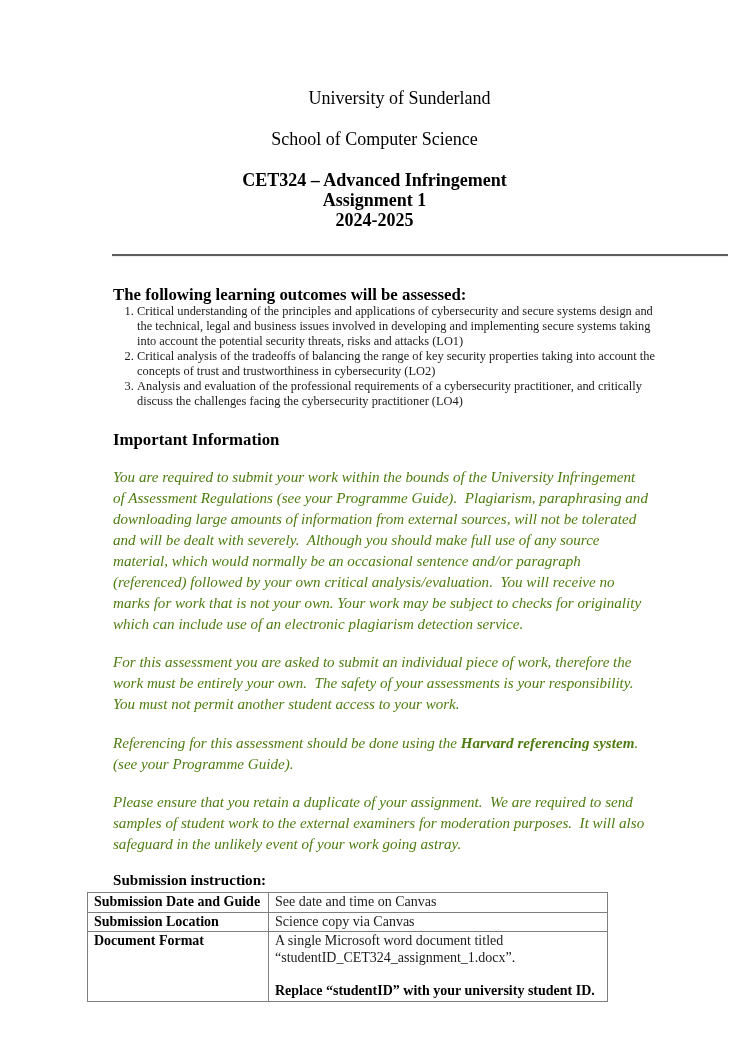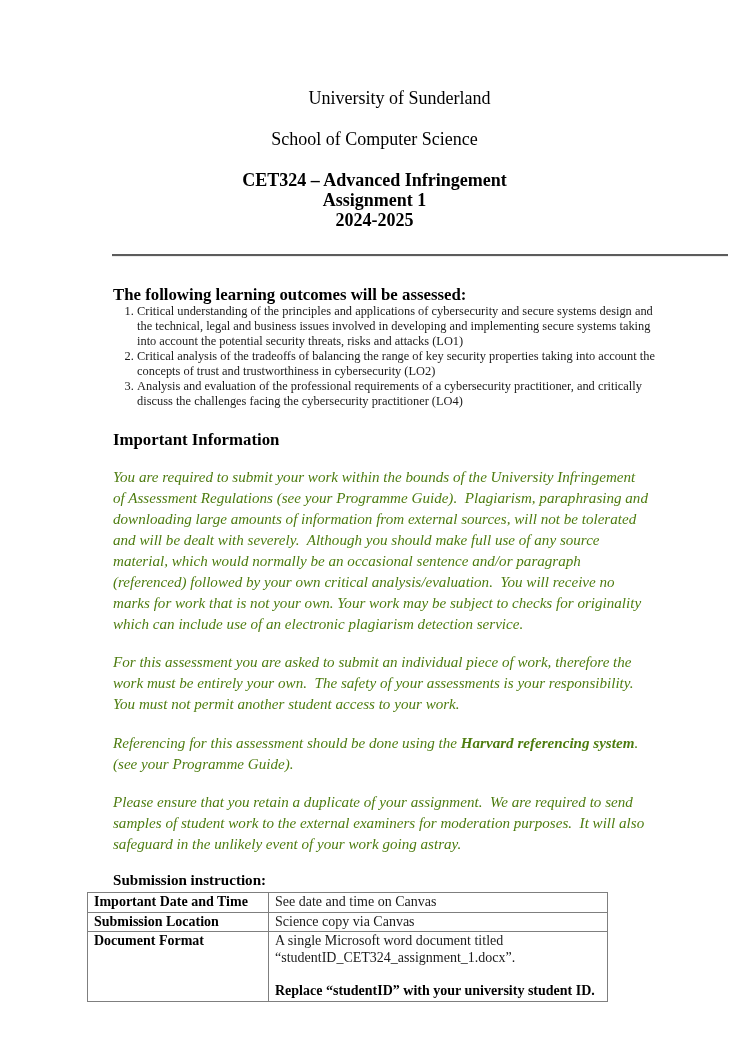--- a/index.html
+++ b/index.html
@@ -82,21 +82,21 @@
 
     <div class="para"><span>Referencing for this assessment should be done using the </span><span class="bd">Harvard referencing system</span><span>.</span><br><span>(see your Programme Guide).</span></div>
 
     <div class="para">Please ensure that you retain a duplicate of your assignment.  We are required to send samples of student work to the external examiners for moderation purposes.  It will also safeguard in the unlikely event of your work going astray.</div>
 
     <div class="sub-label">Submission instruction:</div>
 
     <table class="sub-table">
       <tbody>
         <tr>
-          <td class="cell-key">Important Date and Time</td>
+          <td class="cell-key">Submission Date and Guide</td>
           <td class="cell-val">See date and time on Canvas</td>
         </tr>
         <tr>
           <td class="cell-key">Submission Location</td>
           <td class="cell-val">Science copy via Canvas</td>
         </tr>
         <tr>
           <td class="cell-key">Document Format</td>
           <td class="cell-val">
             <p>A single Microsoft word document titled “studentID_CET324_assignment_1.docx”.</p>

